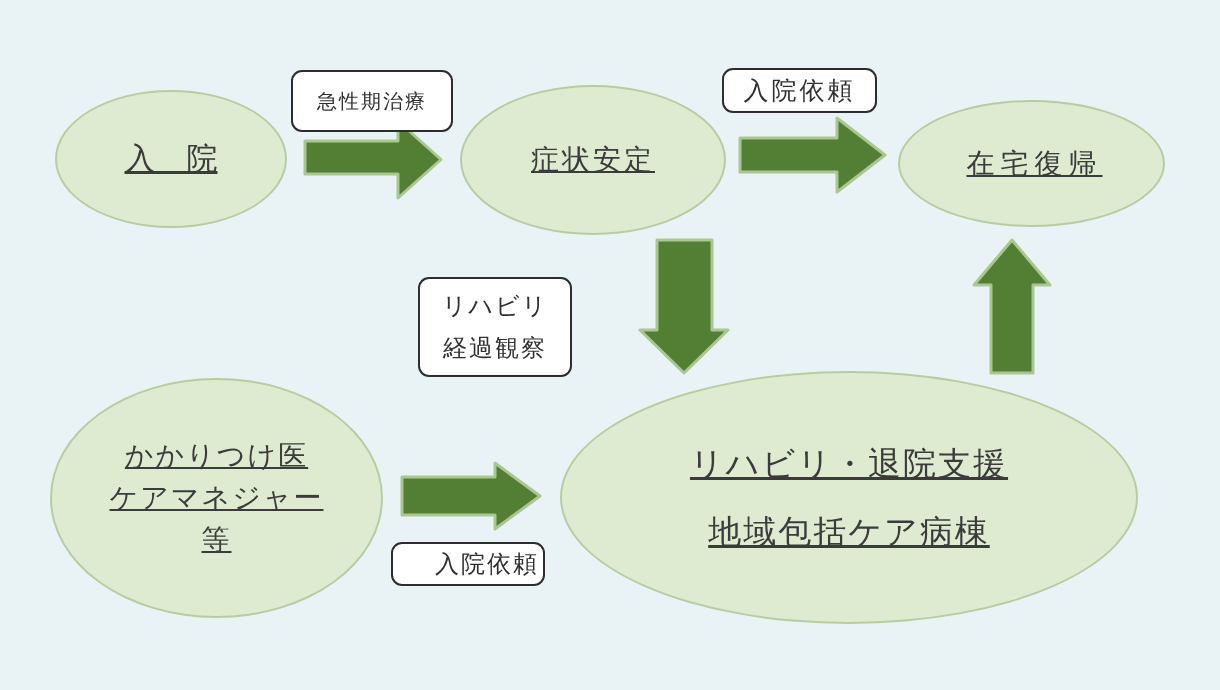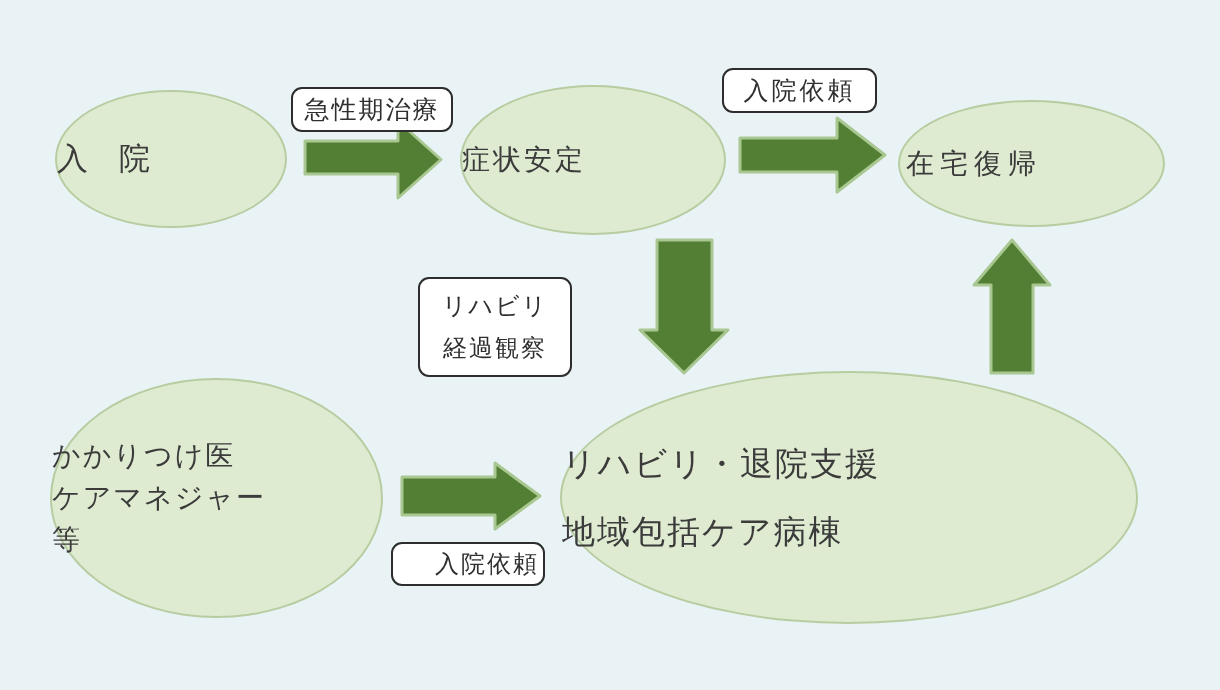--- a/index.html
+++ b/index.html
@@ -29,23 +29,24 @@
     stroke-linejoin: round;
   }
   .node {
     position: absolute;
     background: var(--node-fill);
     border: 2.5px solid var(--node-border);
     border-radius: 50%;
     box-sizing: border-box;
     display: flex;
     flex-direction: column;
-    align-items: flex-start;
+    align-items: center;
     justify-content: center;
     text-align: center;
+    text-decoration: underline;
   }
   .node .line { white-space: nowrap; }
   .tag {
     position: absolute;
     background: var(--label-bg);
     border: 2.5px solid var(--label-border);
     border-radius: 11px;
     box-sizing: border-box;
     display: flex;
     flex-direction: column;
@@ -85,21 +86,21 @@
     <div class="line">かかりつけ医</div>
     <div class="line">ケアマネジャー</div>
     <div class="line">等</div>
   </div>
 
   <div class="node" style="left:560px; top:371px; width:578px; height:253px; font-size:33px; line-height:68px; letter-spacing:2px;">
     <div class="line">リハビリ・退院支援</div>
     <div class="line">地域包括ケア病棟</div>
   </div>
 
-  <div class="tag" style="left:291px; top:87px; width:162px; height:45px; font-size:25px; letter-spacing:2px;">
+  <div class="tag" style="left:291px; top:70px; width:162px; height:62px; font-size:20px; letter-spacing:2px;">
     <div class="line">急性期治療</div>
   </div>
 
   <div class="tag" style="left:722px; top:68px; width:155px; height:45px; font-size:25px; letter-spacing:3px;">
     <div class="line">入院依頼</div>
   </div>
 
   <div class="tag" style="left:418px; top:277px; width:154px; height:100px; font-size:24px; line-height:42px; letter-spacing:2px;">
     <div class="line">リハビリ</div>
     <div class="line">経過観察</div>

